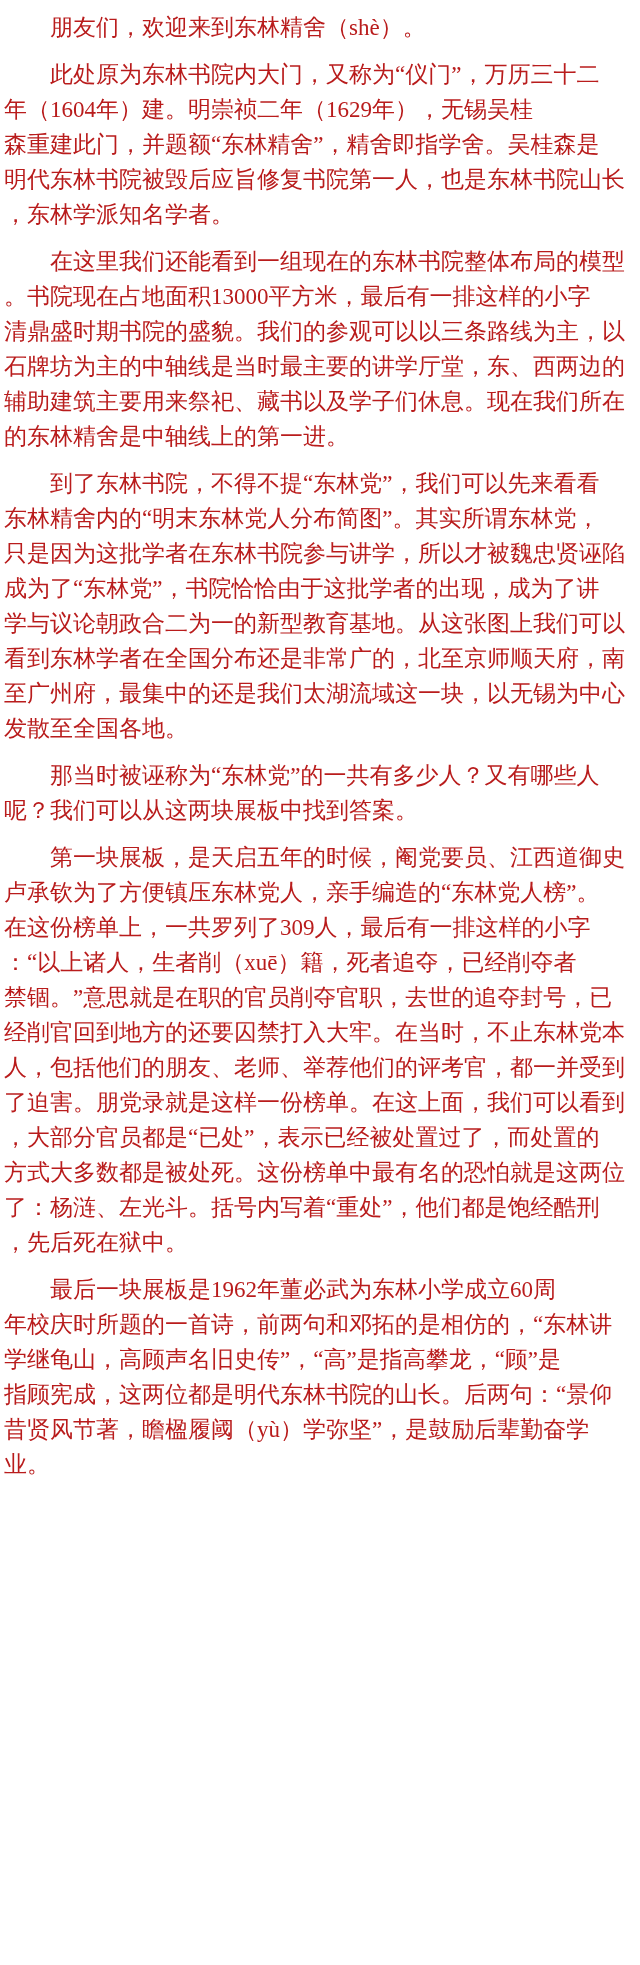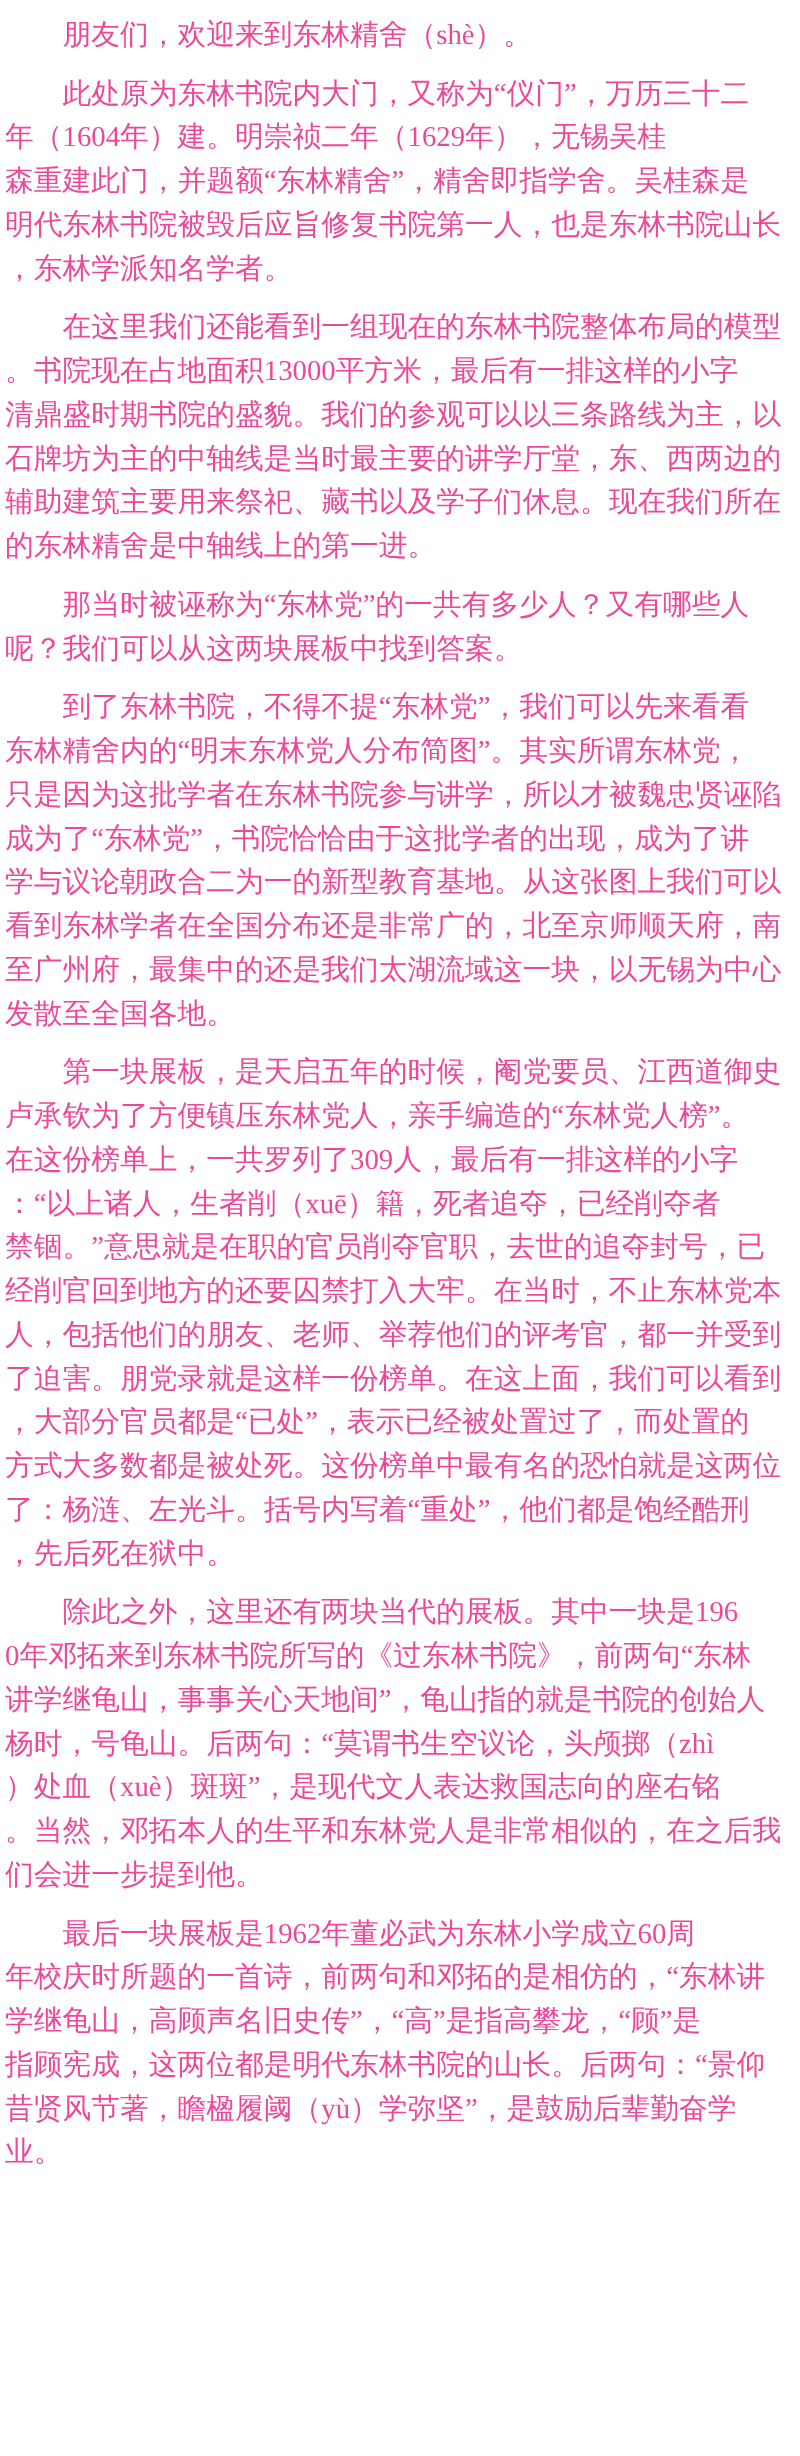--- a/index.html
+++ b/index.html
@@ -14,21 +14,21 @@
   }
   .doc {
     padding: 10px 6px 16px 4px;
     box-sizing: border-box;
     width: 640px;
   }
   p.para {
     margin: 0 0 12px 0;
     font-size: 23px;
     line-height: 35px;
-    color: #ec4899;
+    color: #b91c1c;
     text-indent: 2em;
     white-space: pre-line;
     font-weight: 400;
     word-break: break-all;
   }
   p.para:last-child {
     margin-bottom: 12px;
   }
 </style>
 </head>
@@ -40,48 +40,41 @@
 年（1604年）建。明崇祯二年（1629年），无锡吴桂
 森重建此门，并题额“东林精舍”，精舍即指学舍。吴桂森是
 明代东林书院被毁后应旨修复书院第一人，也是东林书院山长
 ，东林学派知名学者。</p>
   <p class="para">在这里我们还能看到一组现在的东林书院整体布局的模型
 。书院现在占地面积13000平方米，最后有一排这样的小字
 清鼎盛时期书院的盛貌。我们的参观可以以三条路线为主，以
 石牌坊为主的中轴线是当时最主要的讲学厅堂，东、西两边的
 辅助建筑主要用来祭祀、藏书以及学子们休息。现在我们所在
 的东林精舍是中轴线上的第一进。</p>
-  <p class="para">那当时被诬称为“东林党”的一共有多少人？又有哪些人
-呢？我们可以从这两块展板中找到答案。</p>
   <p class="para">到了东林书院，不得不提“东林党”，我们可以先来看看
 东林精舍内的“明末东林党人分布简图”。其实所谓东林党，
 只是因为这批学者在东林书院参与讲学，所以才被魏忠贤诬陷
 成为了“东林党”，书院恰恰由于这批学者的出现，成为了讲
 学与议论朝政合二为一的新型教育基地。从这张图上我们可以
 看到东林学者在全国分布还是非常广的，北至京师顺天府，南
 至广州府，最集中的还是我们太湖流域这一块，以无锡为中心
 发散至全国各地。</p>
+  <p class="para">那当时被诬称为“东林党”的一共有多少人？又有哪些人
+呢？我们可以从这两块展板中找到答案。</p>
   <p class="para">第一块展板，是天启五年的时候，阉党要员、江西道御史
 卢承钦为了方便镇压东林党人，亲手编造的“东林党人榜”。
 在这份榜单上，一共罗列了309人，最后有一排这样的小字
 ：“以上诸人，生者削（xuē）籍，死者追夺，已经削夺者
 禁锢。”意思就是在职的官员削夺官职，去世的追夺封号，已
 经削官回到地方的还要囚禁打入大牢。在当时，不止东林党本
 人，包括他们的朋友、老师、举荐他们的评考官，都一并受到
 了迫害。朋党录就是这样一份榜单。在这上面，我们可以看到
 ，大部分官员都是“已处”，表示已经被处置过了，而处置的
 方式大多数都是被处死。这份榜单中最有名的恐怕就是这两位
 了：杨涟、左光斗。括号内写着“重处”，他们都是饱经酷刑
 ，先后死在狱中。</p>
-  <p class="para">除此之外，这里还有两块当代的展板。其中一块是196
-0年邓拓来到东林书院所写的《过东林书院》，前两句“东林
-讲学继龟山，事事关心天地间”，龟山指的就是书院的创始人
-杨时，号龟山。后两句：“莫谓书生空议论，头颅掷（zhì
-）处血（xuè）斑斑”，是现代文人表达救国志向的座右铭
-。当然，邓拓本人的生平和东林党人是非常相似的，在之后我
-们会进一步提到他。</p>
   <p class="para">最后一块展板是1962年董必武为东林小学成立60周
 年校庆时所题的一首诗，前两句和邓拓的是相仿的，“东林讲
 学继龟山，高顾声名旧史传”，“高”是指高攀龙，“顾”是
 指顾宪成，这两位都是明代东林书院的山长。后两句：“景仰
 昔贤风节著，瞻楹履阈（yù）学弥坚”，是鼓励后辈勤奋学
 业。</p>
 </div>
 
 </body></html>

